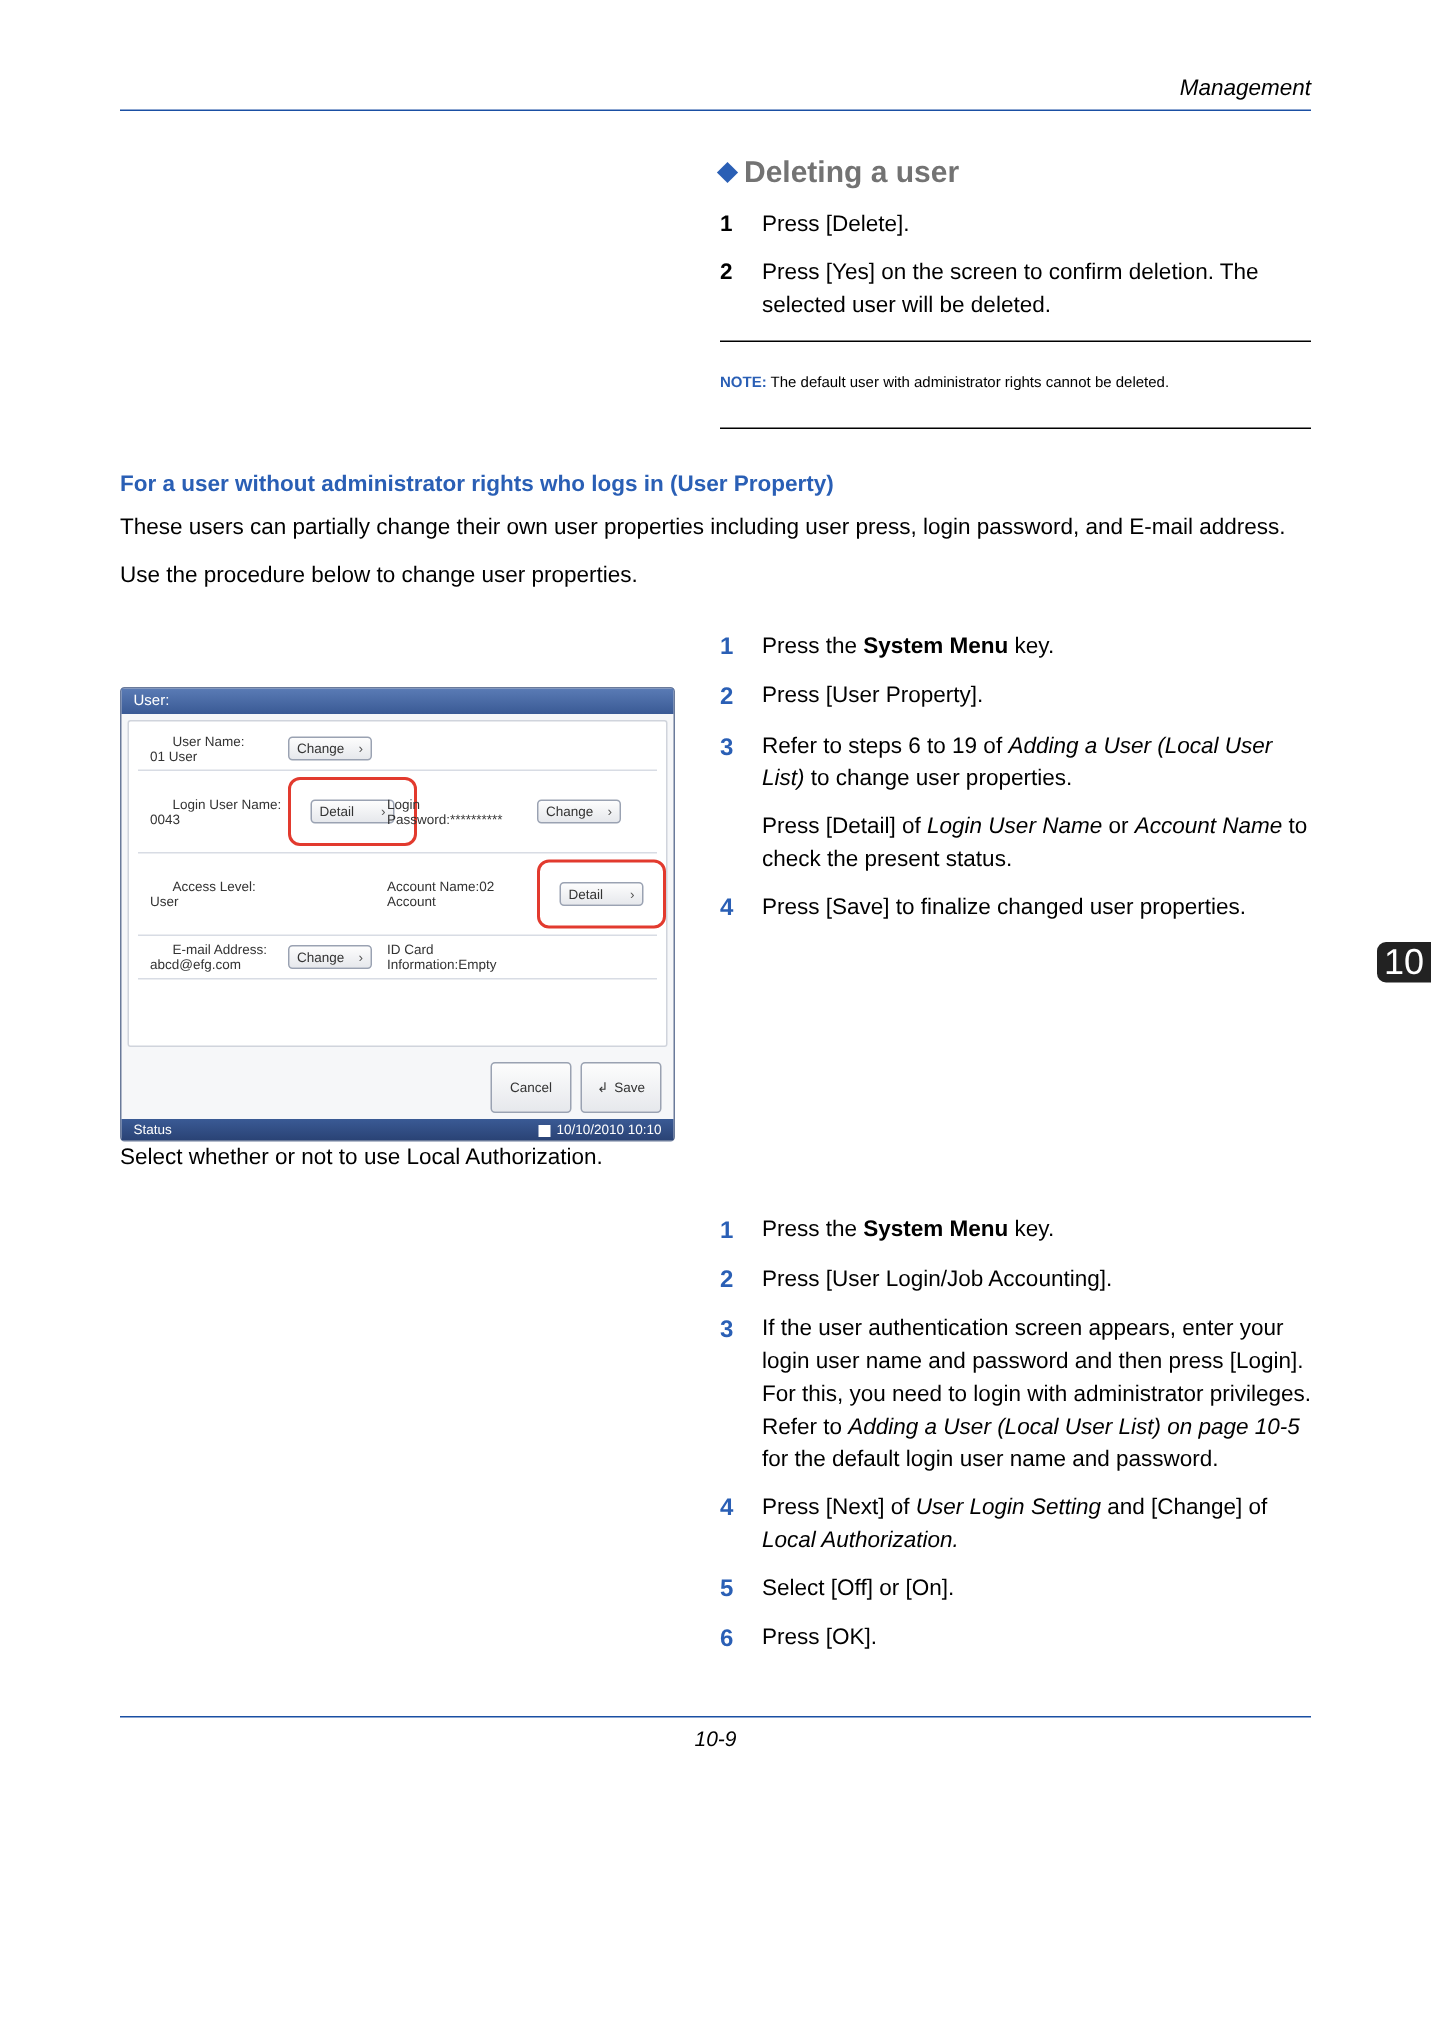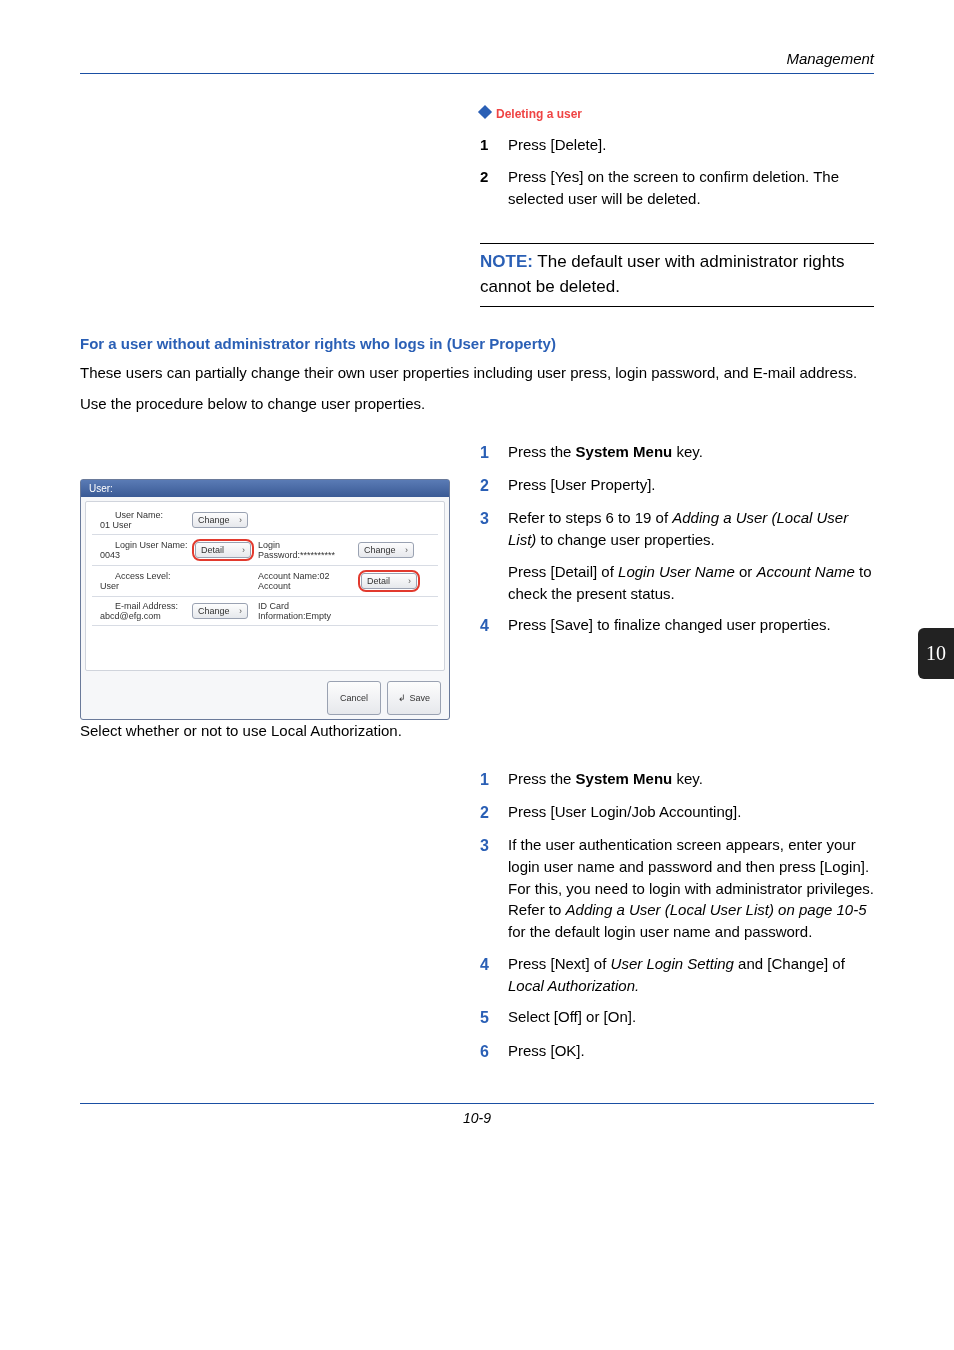--- a/index.html
+++ b/index.html
@@ -32,42 +32,42 @@
     display: inline-block;
     width: 10px;
     height: 10px;
     background: #2a5fb5;
     transform: rotate(45deg);
     margin-right: 6px;
     position: relative;
     top: -1px;
   }
   .sub-head {
-    color: #ef4444;
+    color: #737373;
     font-weight: bold;
-    font-size: 12px;
+    font-size: 20px;
   }
   .num-list {
     margin-top: 12px;
   }
   .num-row {
     display: flex;
     margin-bottom: 10px;
     font-size: 15px;
     line-height: 1.45;
   }
   .num-bold { font-weight: bold; min-width: 28px; }
   .num-blue { color: #2a5fb5; font-weight: bold; min-width: 28px; font-size: 16px; }
   .num-text { flex: 1; }
   .note-block {
-    margin-top: 34px;
+    margin-top: 13px;
     border-top: 1px solid #000;
     border-bottom: 1px solid #000;
-    padding: 6px 0;
-    font-size: 17px;
+    padding: 21px 0;
+    font-size: 10px;
     line-height: 1.45;
   }
   .note-label { color: #2a5fb5; font-weight: bold; }
   .blue-h {
     color: #2a5fb5;
     font-weight: bold;
     font-size: 15px;
     margin-top: 28px;
     margin-bottom: 10px;
   }
@@ -89,30 +89,29 @@
     margin-top: 20px;
     margin-bottom: 12px;
   }
 
   
   .side-tab {
     position: absolute;
     right: 0;
     top: 628px;
     width: 36px;
-    height: 51px;
+    height: 27px;
     background: #222;
     color: #fff;
-    font-size: 20px;
+    font-size: 24px;
     display: flex;
     align-items: center;
     justify-content: center;
     border-top-left-radius: 6px;
     border-bottom-left-radius: 6px;
-    font-family: Liberation Serif, serif;
   }
 
   
   .footer-hr {
     border: none;
     border-top: 1px solid #1a4fa3;
     margin-top: 30px;
   }
   .footer-num {
     text-align: center;
@@ -168,21 +167,21 @@
     border-radius: 3px;
     padding: 2px 5px;
     font-size: 9px;
     width: 56px;
     height: 16px;
   }
   .ui-btn .chev { color: #555; font-size: 9px; }
   .ring {
     border: 2px solid #e23a2e;
     border-radius: 8px;
-    padding: 1px;
+    padding: 13px;
     display: inline-block;
   }
   .ui-footer {
     display: flex;
     justify-content: flex-end;
     gap: 6px;
     padding: 6px 8px 4px 8px;
   }
   .ui-footbtn {
     background: linear-gradient(#fdfdfd, #e6e8ec);
@@ -310,20 +309,24 @@
           </div>
           <div style="height:40px"></div>
         </div>
         <div class="ui-footer">
           <span class="ui-footbtn">Cancel</span>
           <span class="ui-footbtn">
               <span>↲</span>
               <span>Save</span>
             </span>
         </div>
+        <div class="ui-status">
+          <span>Status</span>
+          <span><span class="ic"></span><span>10/10/2010  10:10</span></span>
+        </div>
       </div>
     </div>
 
     <div class="right-col-inner">
       <div class="num-list">
         <div class="num-row">
           <div class="num-blue">1</div>
           <div class="num-text"><span>Press the </span><b>System Menu</b><span> key.</span></div>
         </div>
         <div class="num-row">

